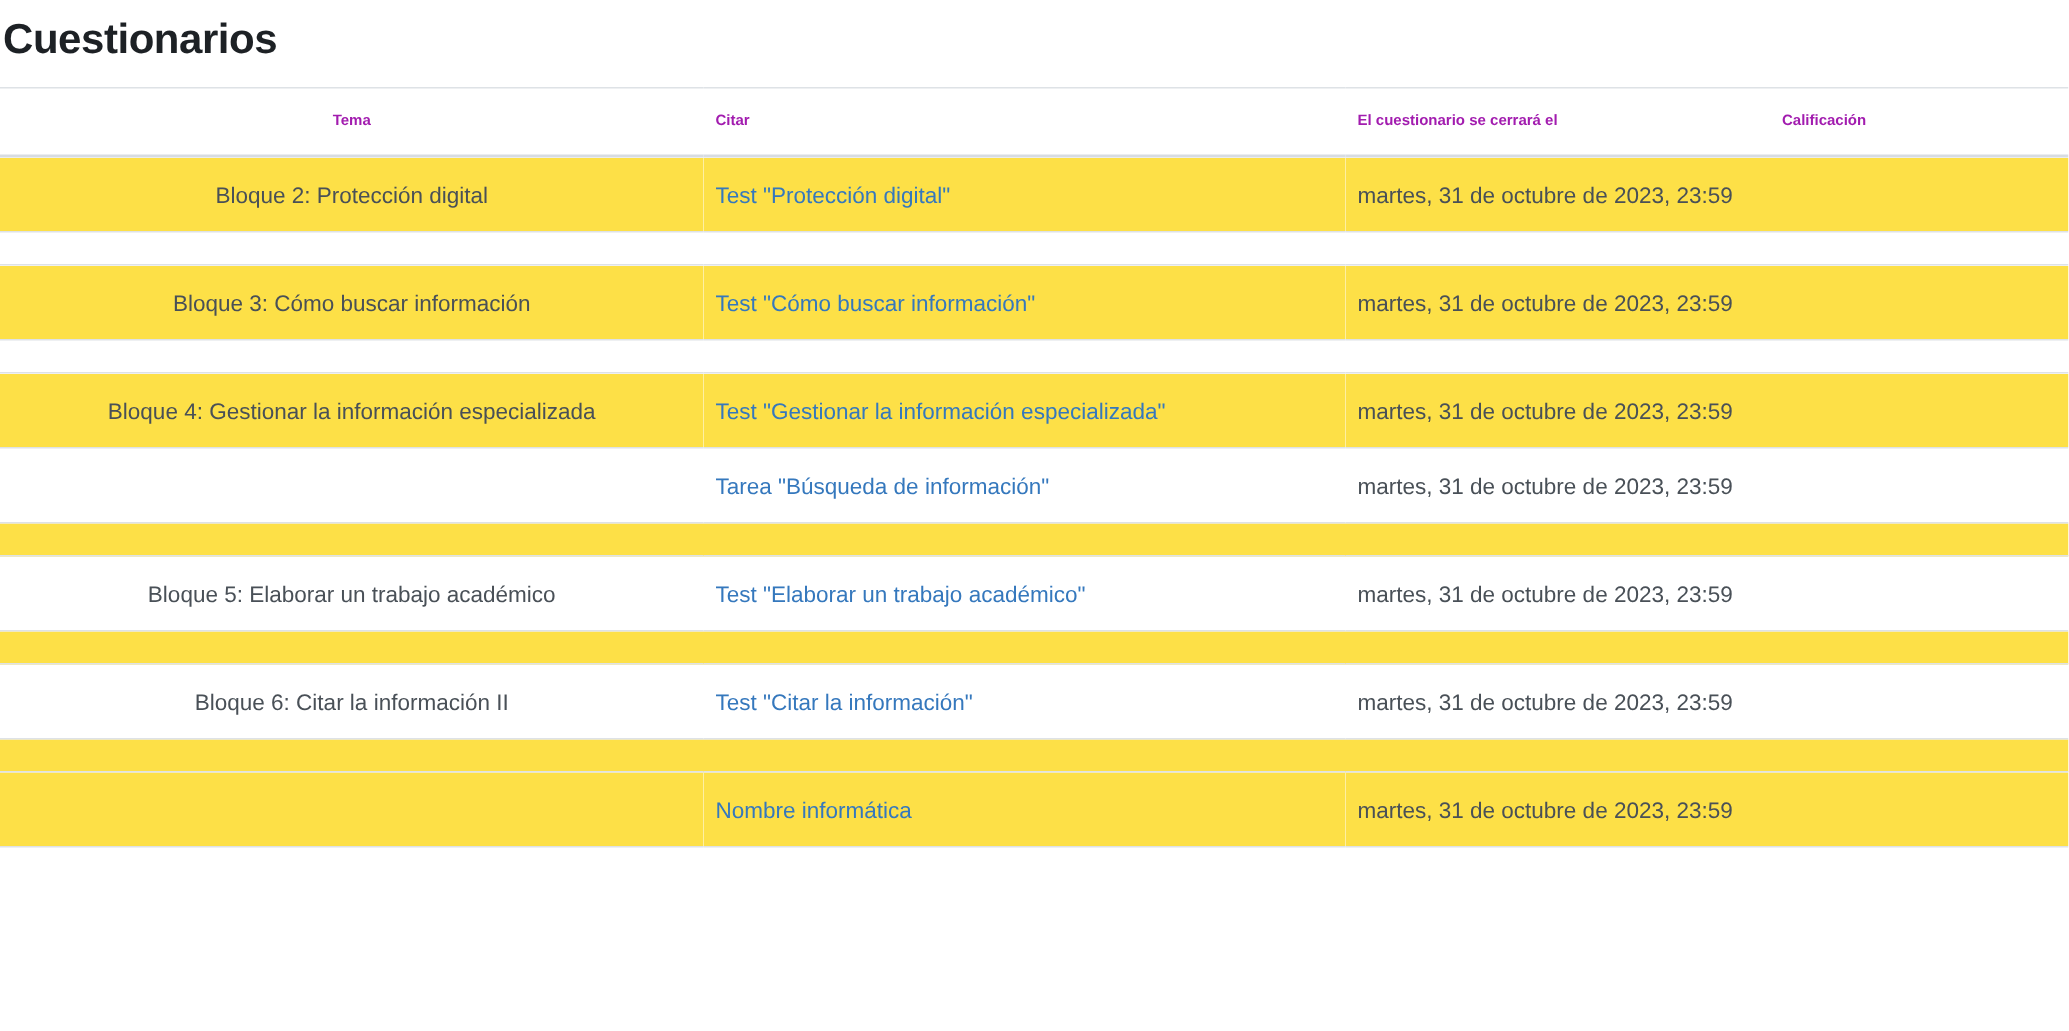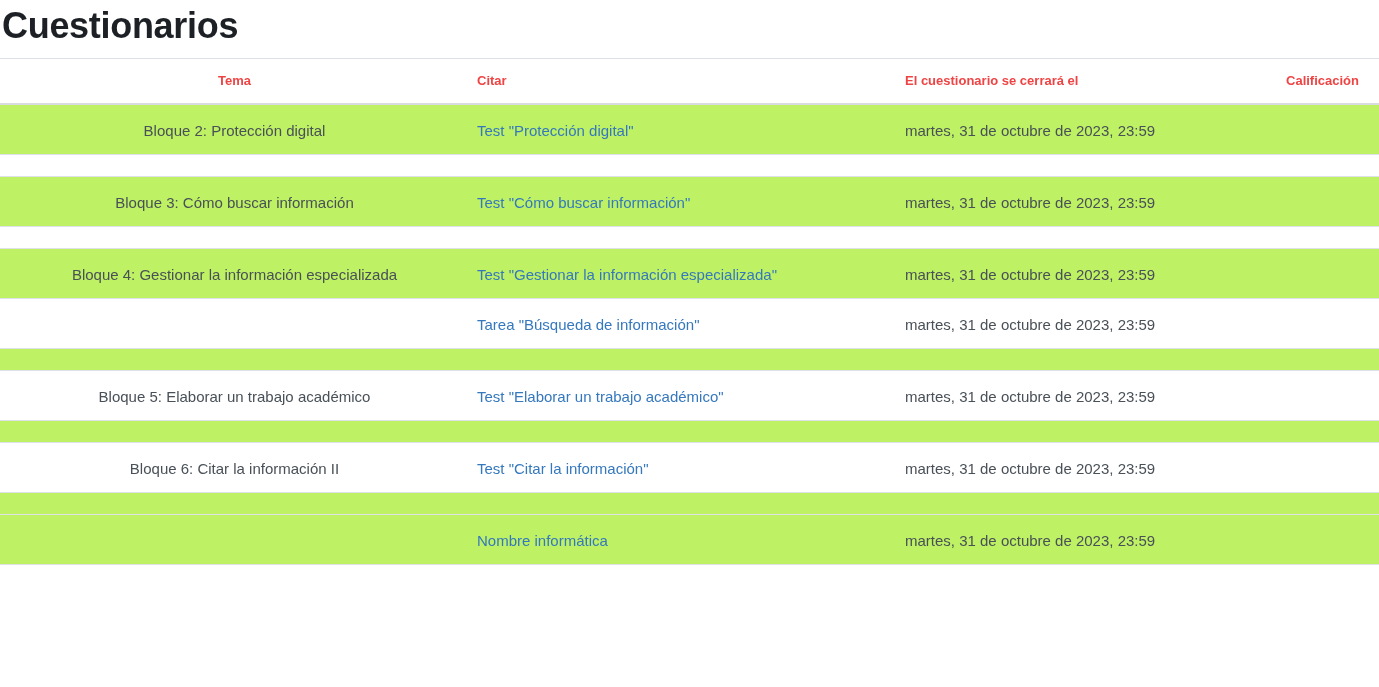--- a/index.html
+++ b/index.html
@@ -8,45 +8,45 @@
     width: 1379px;
     height: 687px;
     overflow: hidden;
     background: #ffffff;
     font-family: "Liberation Sans", "DejaVu Sans", sans-serif;
     font-size: 15px;
     color: #495057;
   }
   .page-title {
     margin: 9px 0 15px 2px;
-    font-size: 36px;
+    font-size: 28px;
     line-height: 34px;
     font-weight: 700;
     color: #1d2125;
     letter-spacing: -0.3px;
   }
   table.quiz-table {
     width: 1379px;
     border-collapse: collapse;
     table-layout: fixed;
   }
   thead th {
     border-top: 1px solid #dee2e6;
     border-bottom: 2px solid #d8dce1;
     font-weight: 700;
-    color: #ef4444;
-    font-size: 13px;
+    color: #a21caf;
+    font-size: 10px;
     text-align: left;
     padding: 12px 8px 13px 8px;
     line-height: 19px;
   }
   thead th.col-tema { text-align: center; }
-  thead th.col-calificacion { text-align: right; padding-right: 20px; }
+  thead th.col-calificacion { padding-right: 20px; }
   tbody tr { border-top: 1px solid #dee2e6; }
-  tbody tr.gray { background: #bef264; }
+  tbody tr.gray { background: #fde047; }
   tbody tr.white { background: #ffffff; }
   tbody td.cell {
     padding: 14px 8px 11px 8px;
     line-height: 24px;
     vertical-align: top;
     overflow: hidden;
     white-space: nowrap;
   }
   td.cell-tema { text-align: center; }
   td.cell-calificacion { text-align: right; padding-right: 20px; }

